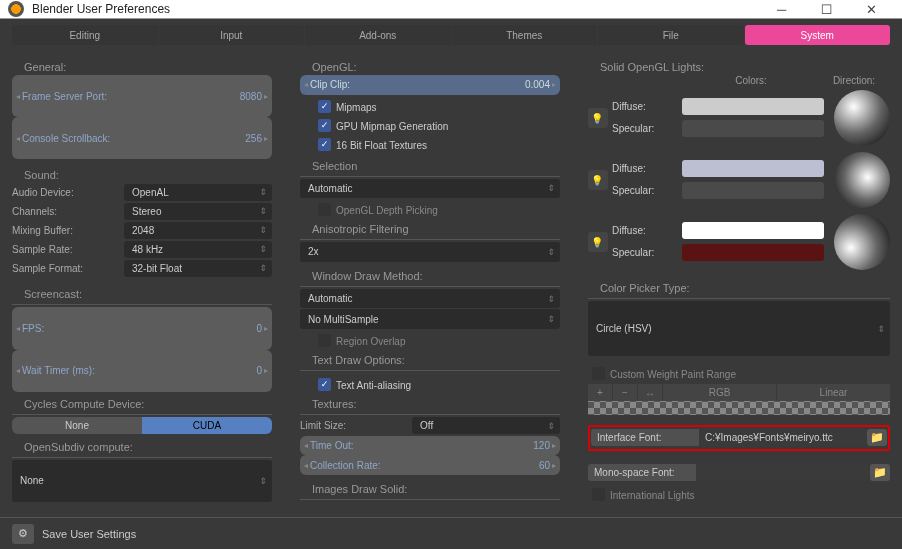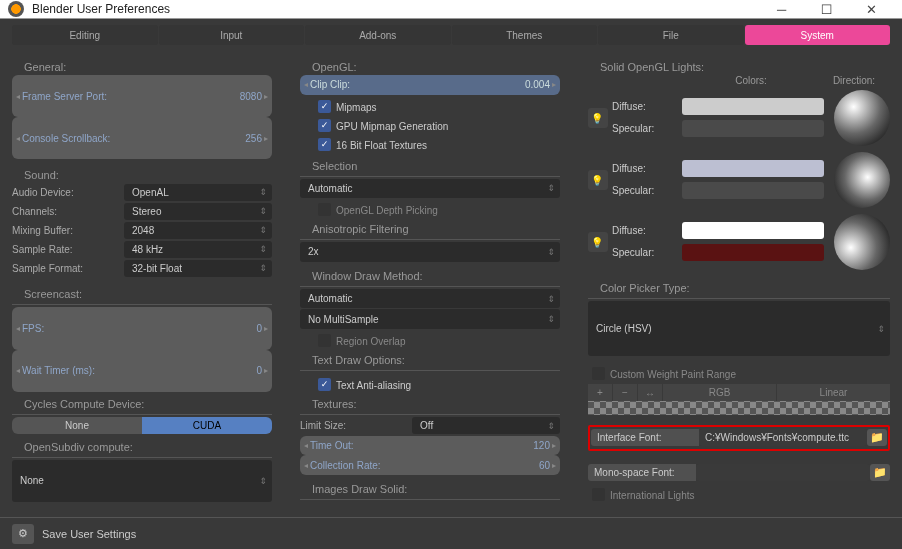--- a/index.html
+++ b/index.html
@@ -267,21 +267,21 @@
       <div style="width:24px">−</div>
       <div style="width:24px">↔</div>
       <div style="flex:1">RGB</div>
       <div style="flex:1">Linear</div>
     </div>
     <div class="checker"></div>
 
     <div class="redbox" style="margin-top:10px">
       <div class="fontrow">
         <div class="fl">Interface Font:</div>
-        <div class="fv">C:¥Windows¥Fonts¥compute.ttc</div>
+        <div class="fv">C:¥Images¥Fonts¥meiryo.ttc</div>
         <div class="fbtn">
             <span>📁</span>
           </div>
       </div>
     </div>
     <div class="fontrow" style="margin-top:12px">
       <div class="fl">Mono-space Font:</div>
       <div class="fv"></div>
       <div class="fbtn">
           <span>📁</span>

